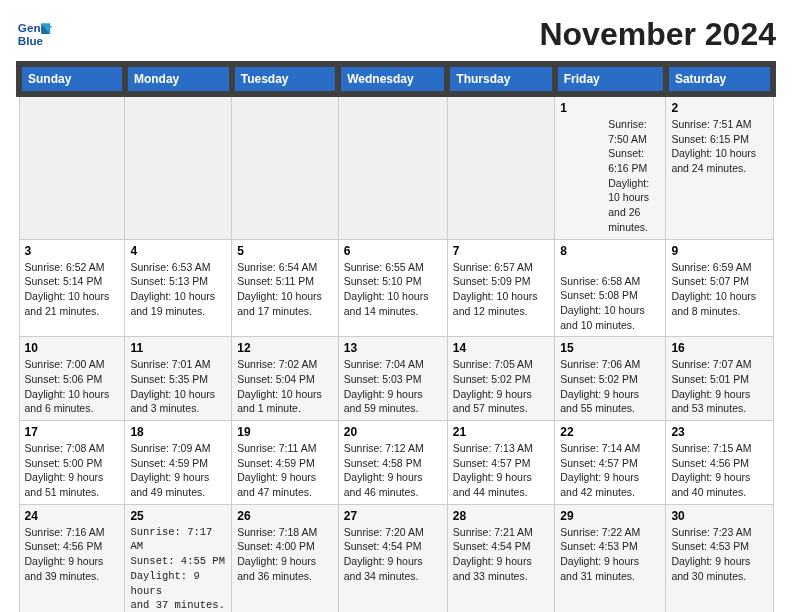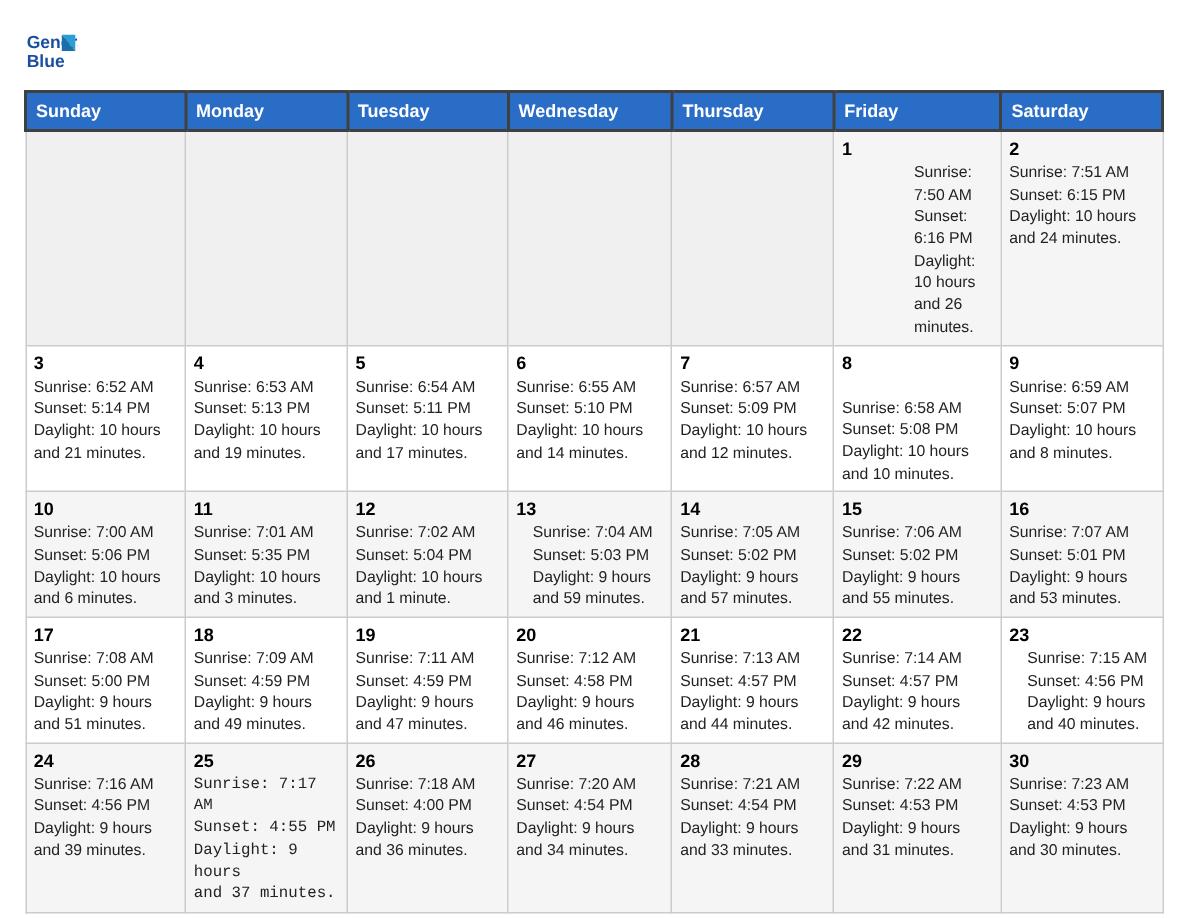--- a/index.html
+++ b/index.html
@@ -42,21 +42,21 @@
       border-collapse: collapse;
       font-size: 11px;
     }
     .calendar thead th {
       background: #2a6dc7;
       color: #fff;
       text-align: left;
       padding: 5px 6px;
       font-size: 12px;
       font-weight: bold;
-      border: 2px solid #404040;
+      border: 6px solid #404040;
     }
     .calendar tbody td {
       vertical-align: top;
       border: 1px solid #ccc;
       padding: 4px 5px;
       width: 113px;
       min-height: 80px;
       background: #fff;
     }
     .calendar tbody tr:nth-child(odd) td {
@@ -86,20 +86,21 @@
 <div class="header-area">
   <div class="logo">
     <svg class="logo-icon" viewBox="0 0 40 40">
       <text x="2" y="18" font-size="13" font-weight="bold" fill="#1a4fa0">General</text>
       <text x="2" y="32" font-size="13" font-weight="bold" fill="#1a4fa0">Blue</text>
       <polygon points="28,8 38,8 38,20" fill="#2a9fd6"></polygon>
       <polygon points="28,8 38,20 28,20" fill="#1a6faa"></polygon>
     </svg>
   </div>
   <div class="title-area">
+    <div class="month-title">November 2024</div>
   </div>
 </div>
 
 <table class="calendar">
   <thead>
     <tr>
     <th>Sunday</th>
         <th>Monday</th>
         <th>Tuesday</th>
         <th>Wednesday</th>
@@ -198,21 +199,21 @@
         </td>
         <td>
           <span class="day-num">12</span>
           <div class="day-info" style="white-space: pre-line;">Sunrise: 7:02 AM
 Sunset: 5:04 PM
 Daylight: 10 hours
 and 1 minute.</div>
         </td>
         <td>
           <span class="day-num">13</span>
-          <div class="day-info" style="white-space: pre-line; margin-left: 11px;">Sunrise: 7:04 AM
+          <div class="day-info" style="white-space: pre-line;">Sunrise: 7:04 AM
 Sunset: 5:03 PM
 Daylight: 9 hours
 and 59 minutes.</div>
         </td>
         <td>
           <span class="day-num">14</span>
           <div class="day-info" style="white-space: pre-line;">Sunrise: 7:05 AM
 Sunset: 5:02 PM
 Daylight: 9 hours
 and 57 minutes.</div>
@@ -270,21 +271,21 @@
         </td>
         <td>
           <span class="day-num">22</span>
           <div class="day-info" style="white-space: pre-line;">Sunrise: 7:14 AM
 Sunset: 4:57 PM
 Daylight: 9 hours
 and 42 minutes.</div>
         </td>
         <td>
           <span class="day-num">23</span>
-          <div class="day-info" style="white-space: pre-line; margin-left: 12px;">Sunrise: 7:15 AM
+          <div class="day-info" style="white-space: pre-line;">Sunrise: 7:15 AM
 Sunset: 4:56 PM
 Daylight: 9 hours
 and 40 minutes.</div>
         </td>
       </tr>
       <tr>
         <td>
           <span class="day-num">24</span>
           <div class="day-info" style="white-space: pre-line;">Sunrise: 7:16 AM
 Sunset: 4:56 PM

